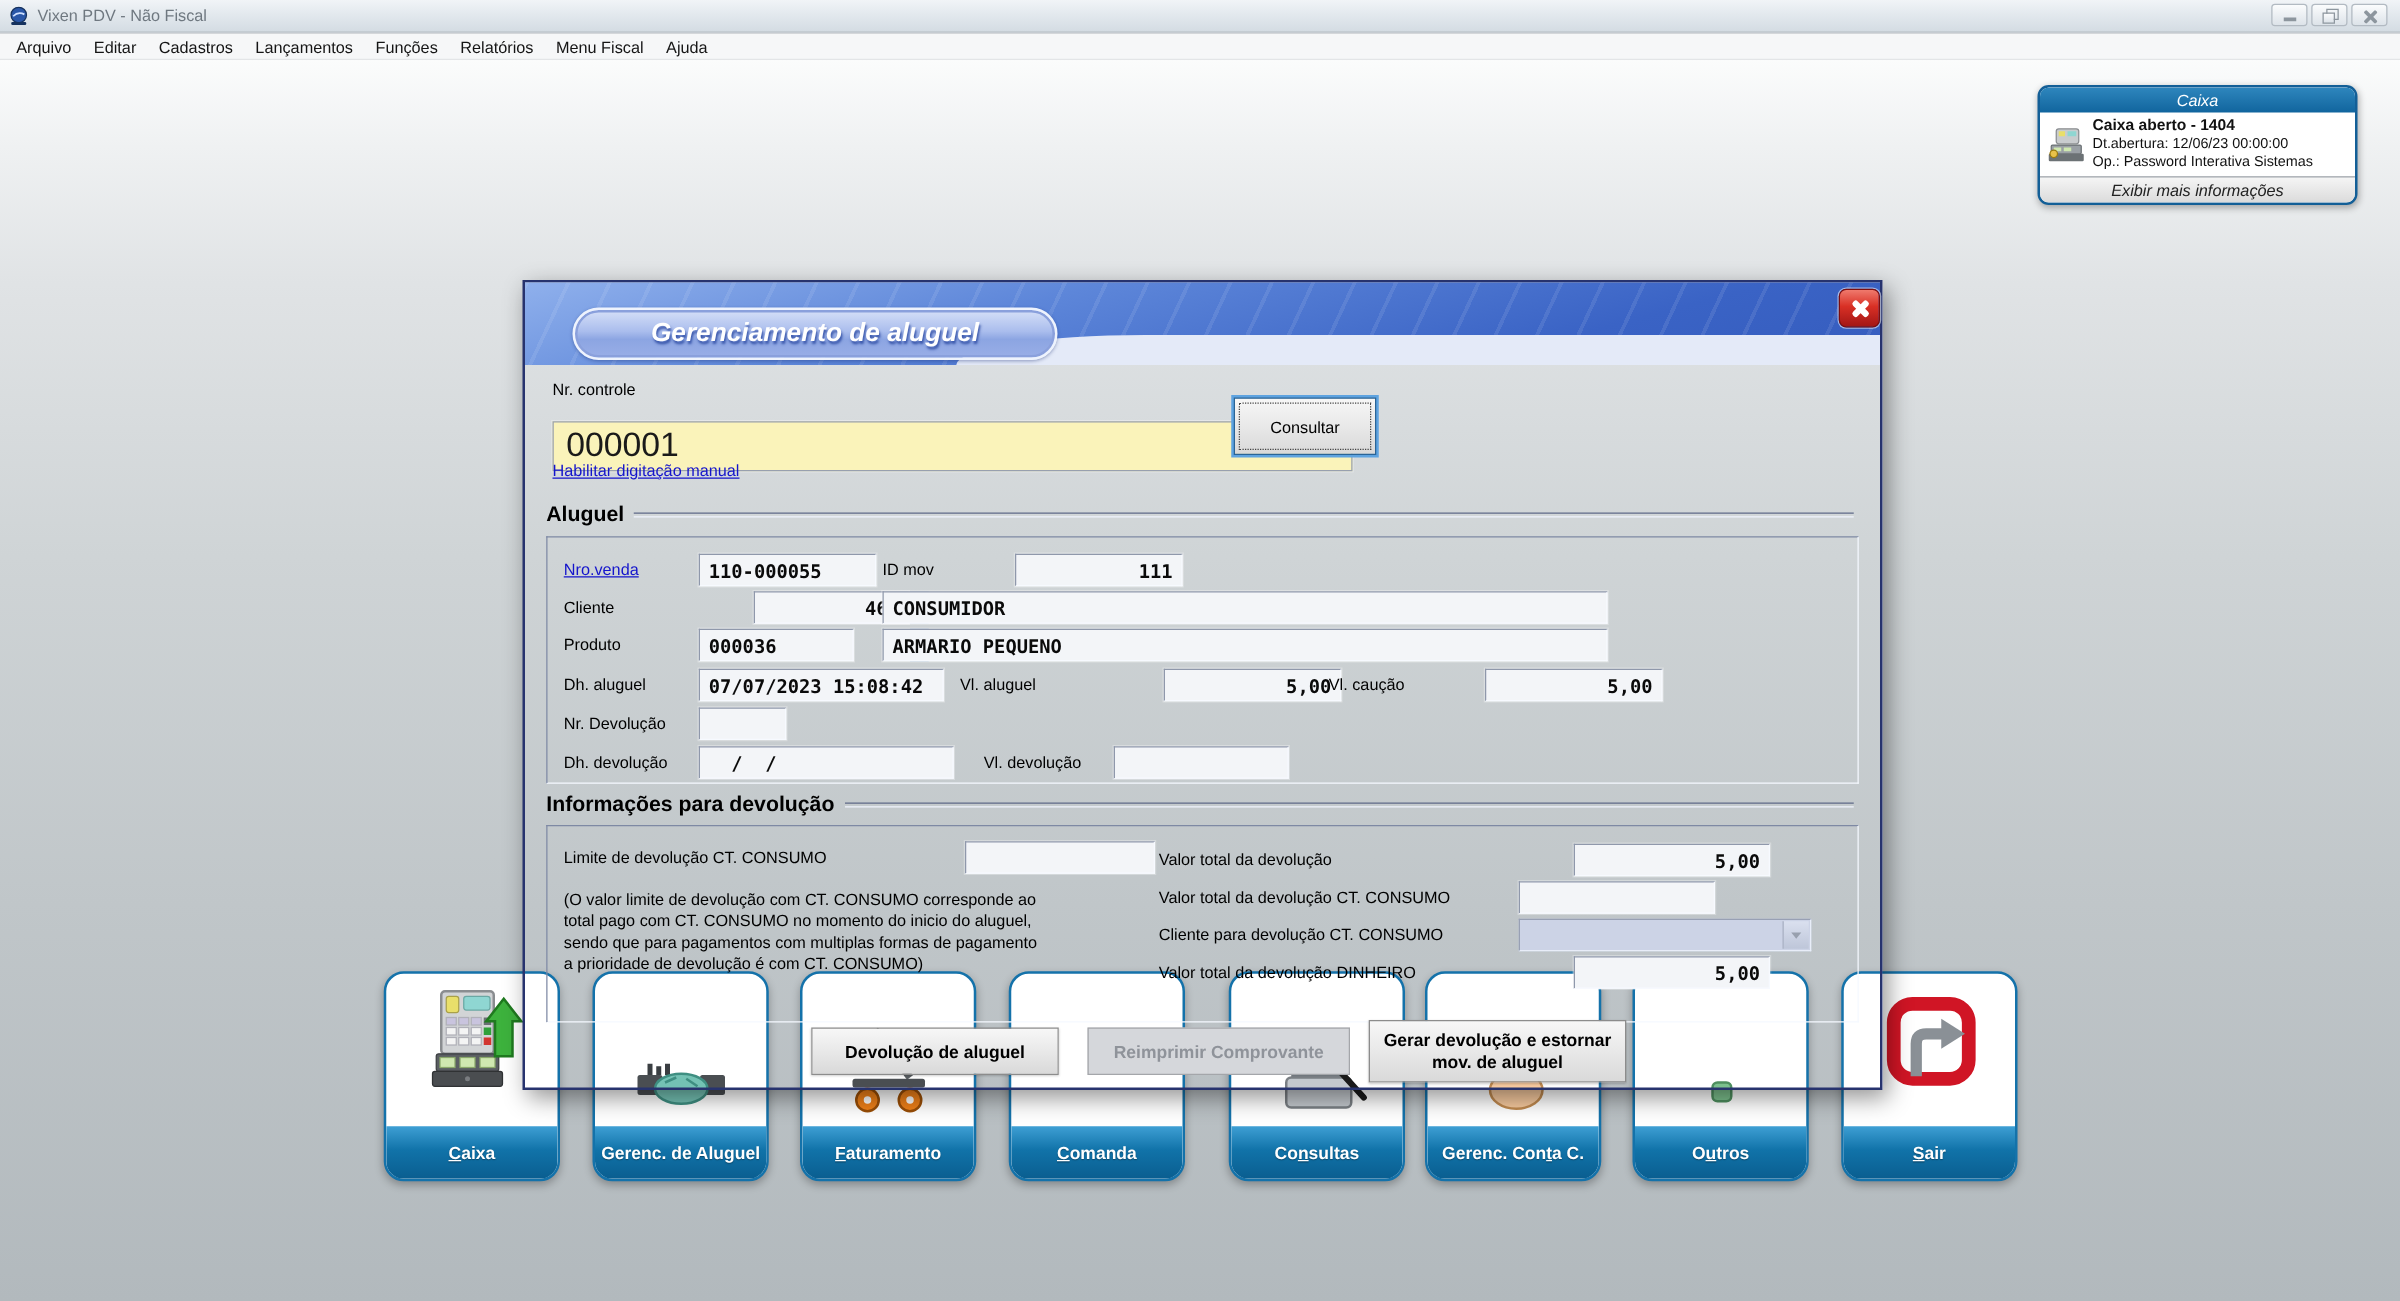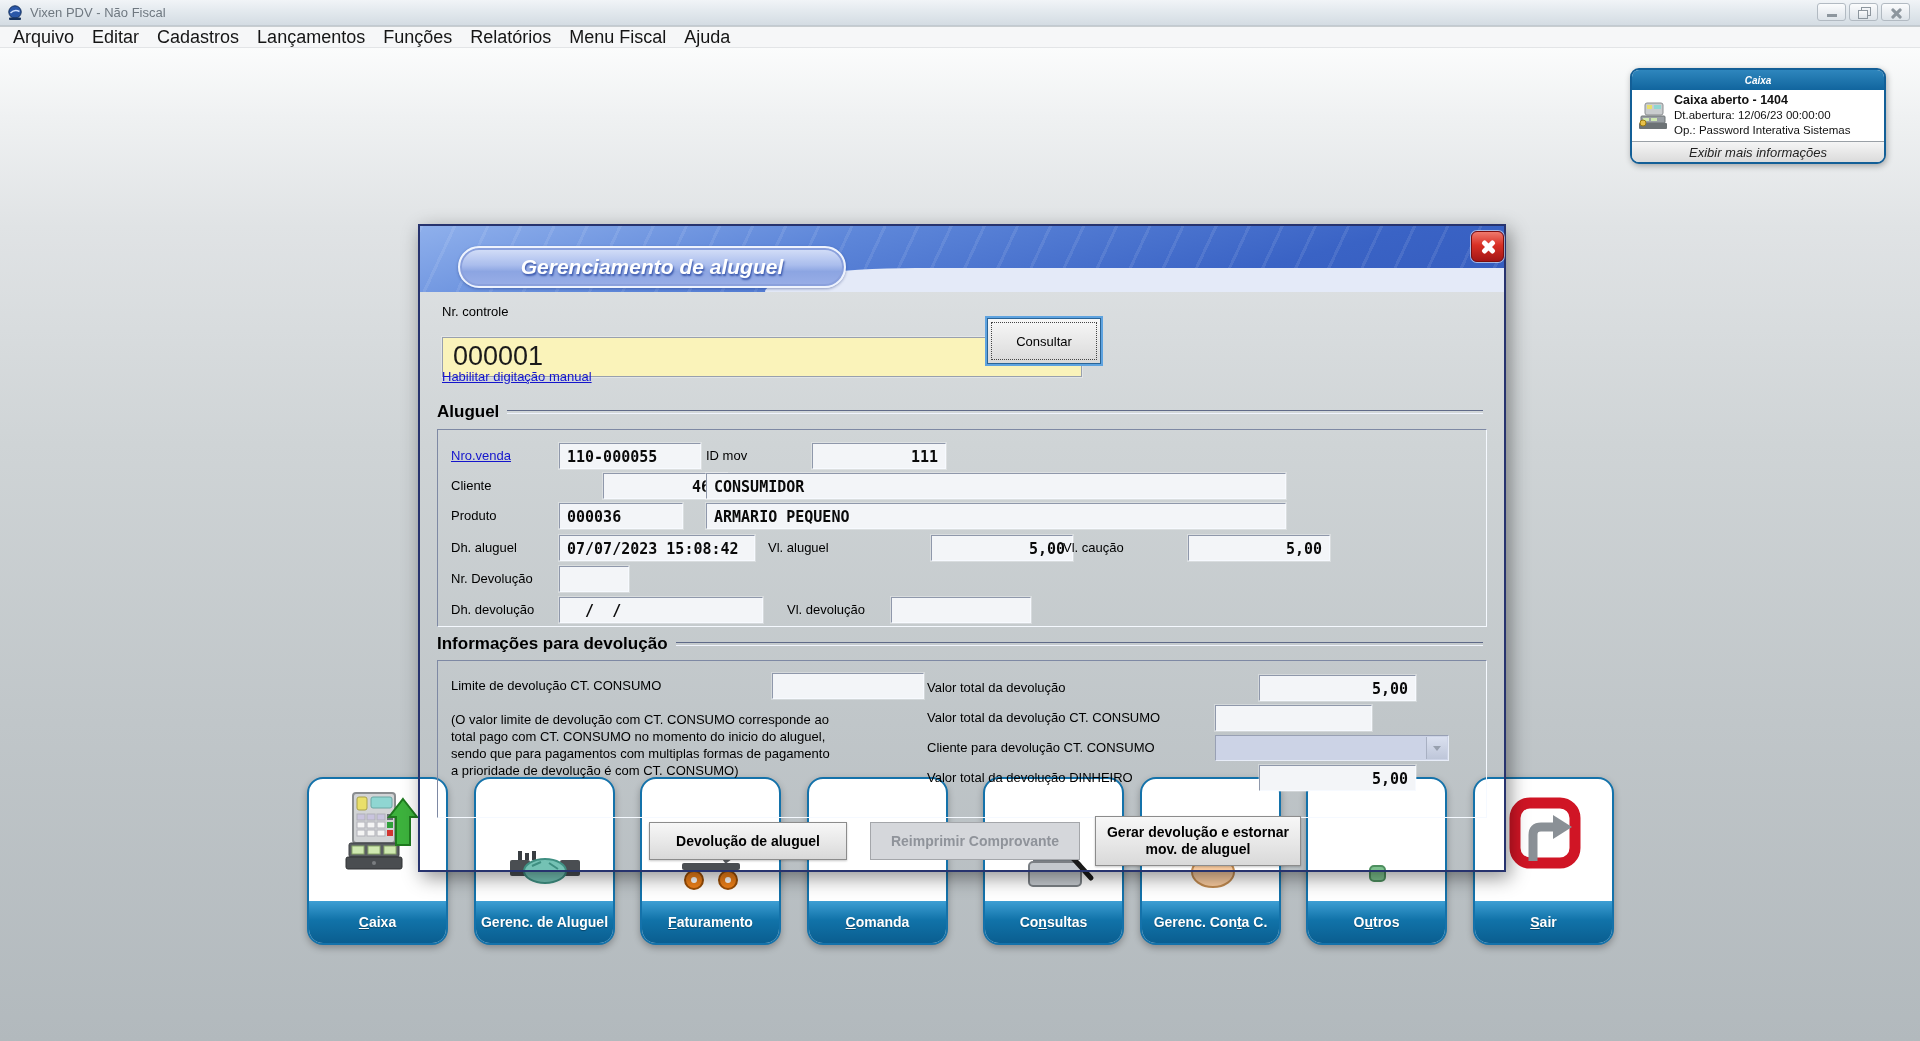--- a/index.html
+++ b/index.html
@@ -20,30 +20,30 @@
   .restore-glyph { position:relative; width:11px; height:10px; }
   .restore-glyph::before { content:""; position:absolute; left:3px; top:0; width:8px; height:7px; border:1px solid #8d969e; }
   .restore-glyph::after { content:""; position:absolute; left:0; top:3px; width:8px; height:7px; border:1px solid #8d969e; background:linear-gradient(#fbfcfd,#dde3e9); }
   .x-glyph { position:relative; width:11px; height:11px; }
   .x-glyph::before,.x-glyph::after { content:""; position:absolute; left:5px; top:0; width:3px; height:13px; background:#8d969e; border-radius:1px; }
   .x-glyph::before { transform:rotate(45deg); }
   .x-glyph::after { transform:rotate(-45deg); }
 
   .menubar { position:absolute; left:0; top:27px; width:100%; height:21px; background:#f6f7f8;
     border-bottom:1px solid #e3e5e7; display:flex; align-items:center; padding-left:4px; z-index:5; }
-  .menu-item { font-size:18px; color:#151515; padding:2px 9px; }
+  .menu-item { font-size:13px; color:#151515; padding:2px 9px; }
 
   .desktop { position:absolute; left:0; top:48px; width:100%; height:993px;
     background:linear-gradient(180deg,#fbfcfc 0%,#eff1f2 7%,#e0e3e5 18%,#cfd4d6 40%,#c0c6c9 68%,#b2b9bd 100%); }
 
   
   .cxpanel { position:absolute; left:1630px; top:68px; width:256px; height:96px; z-index:40;
     border:2px solid #135f97; border-radius:9px; background:#fff; overflow:hidden; box-shadow:1px 2px 6px rgba(0,0,0,.3); }
-  .cx-head { height:20px; background:linear-gradient(180deg,#2e86bd,#11659e); color:#fff; font-weight:bold;
-    font-style:italic; font-size:10px; display:flex; align-items:center; justify-content:center; }
+  .cx-head { height:20px; background:linear-gradient(180deg,#2e86bd,#11659e); color:#fff; font-weight:normal;
+    font-style:italic; font-size:13px; display:flex; align-items:center; justify-content:center; }
   .cx-body { display:flex; align-items:center; padding:2px 4px; gap:4px; height:51px; }
   .cx-icon { width:34px; display:flex; align-items:center; justify-content:center; flex:0 0 34px; }
   .cx-lines { font-size:11.5px; line-height:15px; color:#111; white-space:nowrap; }
   .cx-line1 { font-weight:bold; font-size:12.5px; }
   .cx-foot { height:21px; border-top:1px solid #9aa0a6; background:linear-gradient(180deg,#f5f5f5,#dbdbdb);
     font-style:italic; font-size:13px; display:flex; align-items:center; justify-content:center; color:#222; }
 
   
   .card { position:absolute; top:777px; width:141px; height:168px; background:#fff; border:2px solid #1472aa;
     border-radius:16px; overflow:hidden; box-shadow:0 3px 7px rgba(0,0,0,.28); z-index:10; }

